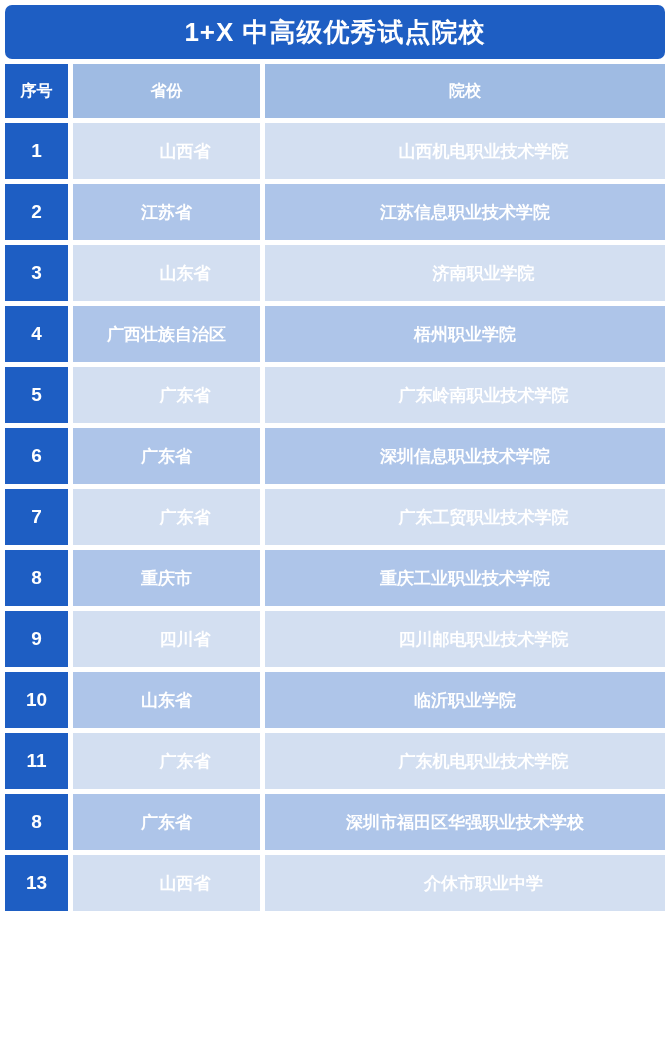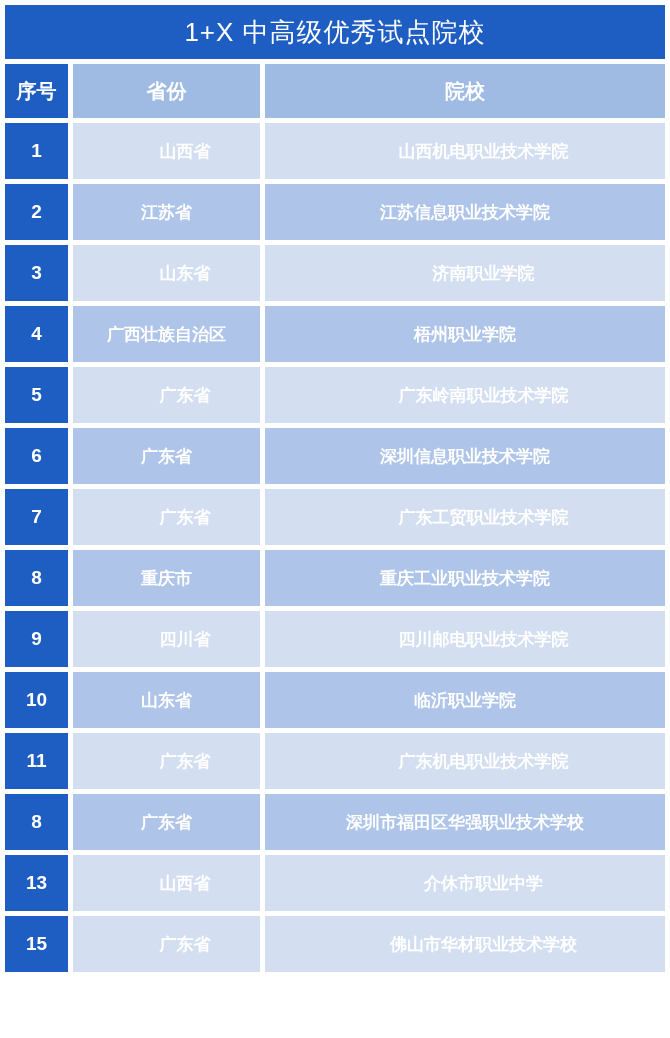--- a/index.html
+++ b/index.html
@@ -38,26 +38,27 @@
     text-align: center;
     vertical-align: middle;
     color: var(--text);
     overflow: hidden;
     white-space: nowrap;
   }
   th.title-cell {
     height: 54px;
     background: var(--primary);
     font-size: 26px;
-    font-weight: normal;
+    font-weight: bold;
     letter-spacing: 1px;
+    border-radius: 7px;
   }
   tr.header-row th {
     height: 54px;
-    font-size: 20px;
+    font-size: 16px;
     font-weight: bold;
     margin-left: 24px;
   }
   tr.header-row th.index-cell { background: var(--primary); }
   tr.header-row th.data-cell { background: var(--header-blue); }
 
   tbody td { height: 56px; font-size: 17px; font-weight: bold; }
   tbody td.index-cell {
     background: var(--primary);
     font-size: 19px;
@@ -144,20 +145,15 @@
         <tr class="row-medium">
     <td class="index-cell">8</td>
     <td class="data-cell">广东省</td>
     <td class="data-cell">深圳市福田区华强职业技术学校</td>
   </tr>
         <tr class="row-light">
     <td class="index-cell">13</td>
     <td class="data-cell">山西省</td>
     <td class="data-cell">介休市职业中学</td>
   </tr>
-        <tr class="row-light">
-    <td class="index-cell">15</td>
-    <td class="data-cell">广东省</td>
-    <td class="data-cell">佛山市华材职业技术学校</td>
-  </tr>
       </tbody>
   </table>
 </div>
 
 </body></html>

